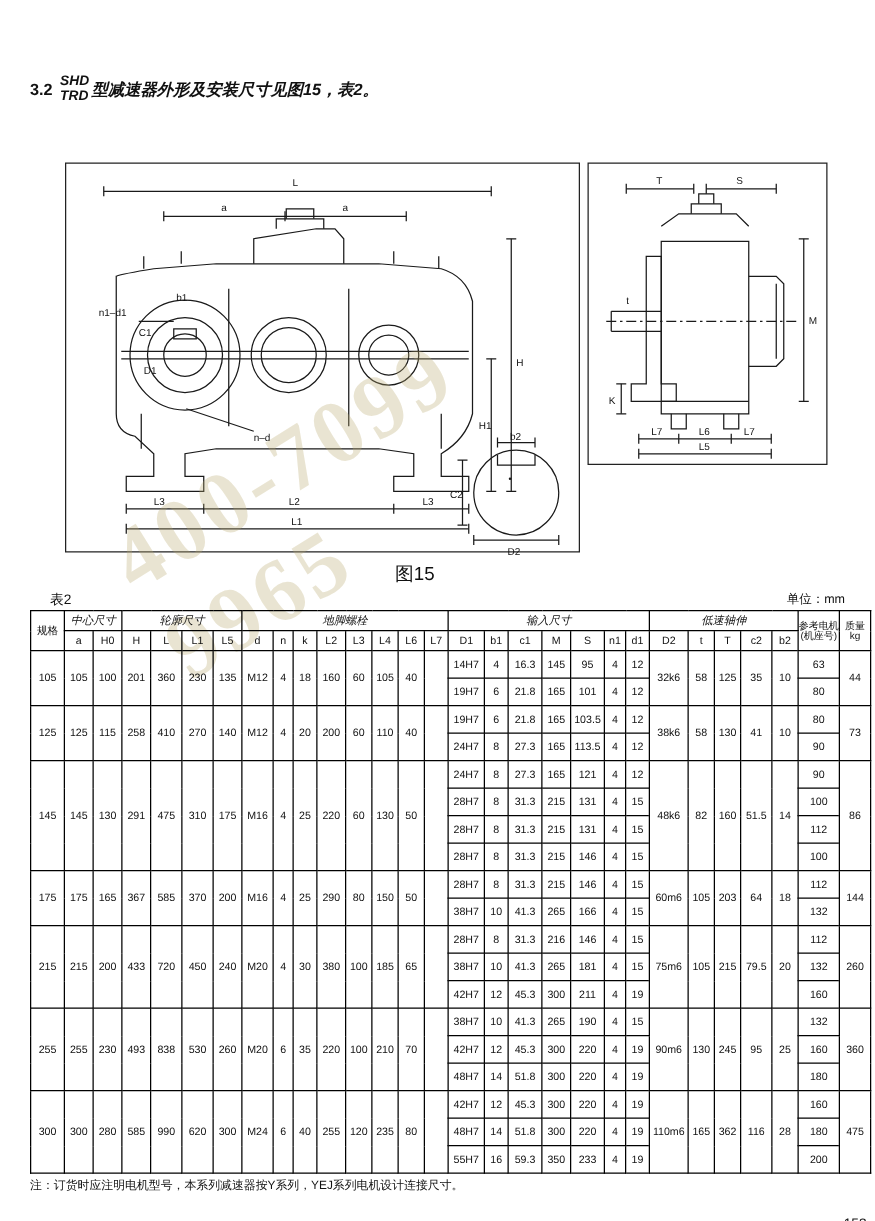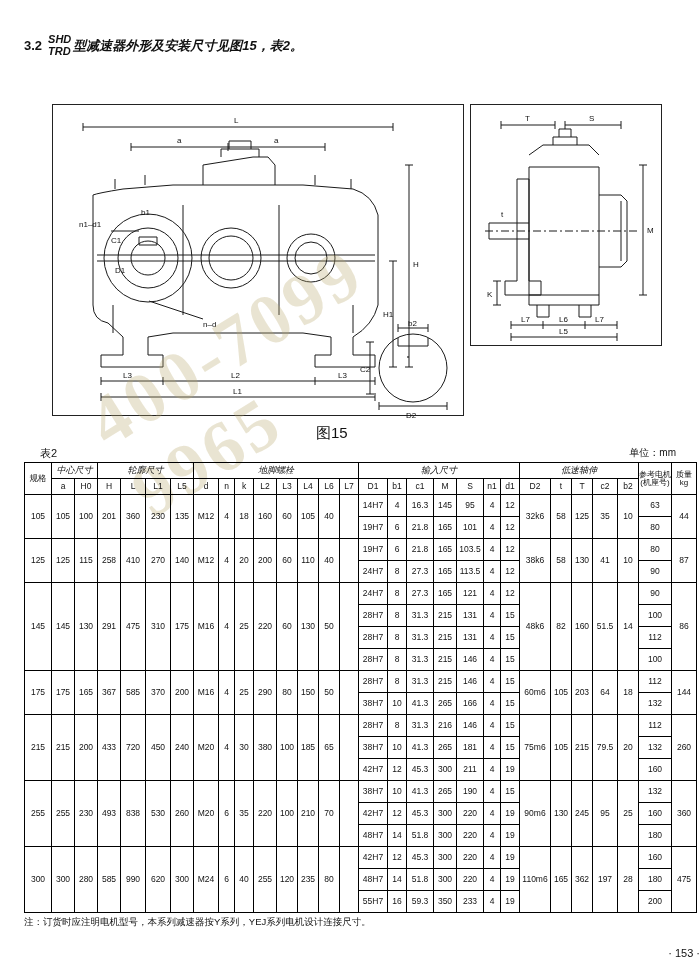--- a/index.html
+++ b/index.html
@@ -1,21 +1,21 @@
 <!DOCTYPE html>
 <html><head>
 <meta charset="utf-8">
 <style>
   html,body{margin:0;padding:0;}
   body{
     width:700px;height:977px;background:#ffffff;
     font-family:"Liberation Sans", sans-serif;
     color:#111;position:relative;overflow:hidden;
   }
-  .page{position:relative;width:700px;height:709px;}
+  .page{position:relative;width:700px;height:709px;margin-top:26px;}
 
   
   .heading{position:absolute;left:24px;top:34px;display:flex;align-items:center;font-size:13px;font-weight:bold;}
   .heading .num{margin-right:6px;}
   .stack{display:inline-flex;flex-direction:column;line-height:1.05;font-size:11px;margin-right:2px;font-weight:bold;font-style:italic;}
   .heading .rest{font-size:13px;font-style:italic;}
 
   
   .figbox{position:absolute;left:52px;top:104px;width:410px;height:310px;border:1px solid #222;}
   .figbox2{position:absolute;left:470px;top:104px;width:190px;height:240px;border:1px solid #222;}
@@ -326,21 +326,21 @@
           <td>165</td>
           <td>103.5</td>
           <td>4</td>
           <td>12</td>
           <td rowspan="2">38k6</td>
           <td rowspan="2">58</td>
           <td rowspan="2">130</td>
           <td rowspan="2">41</td>
           <td rowspan="2">10</td>
           <td>80</td>
-          <td rowspan="2">87</td>
+          <td rowspan="2">73</td>
         </tr>
         <tr>
           <td>24H7</td>
           <td>8</td>
           <td>27.3</td>
           <td>165</td>
           <td>113.5</td>
           <td>4</td>
           <td>12</td>
           <td>90</td>
@@ -568,21 +568,21 @@
           <td>42H7</td>
           <td>12</td>
           <td>45.3</td>
           <td>300</td>
           <td>220</td>
           <td>4</td>
           <td>19</td>
           <td rowspan="3">110m6</td>
           <td rowspan="3">165</td>
           <td rowspan="3">362</td>
-          <td rowspan="3">197</td>
+          <td rowspan="3">116</td>
           <td rowspan="3">28</td>
           <td>160</td>
           <td rowspan="3">475</td>
         </tr>
         <tr>
           <td>48H7</td>
           <td>14</td>
           <td>51.8</td>
           <td>300</td>
           <td>220</td>

